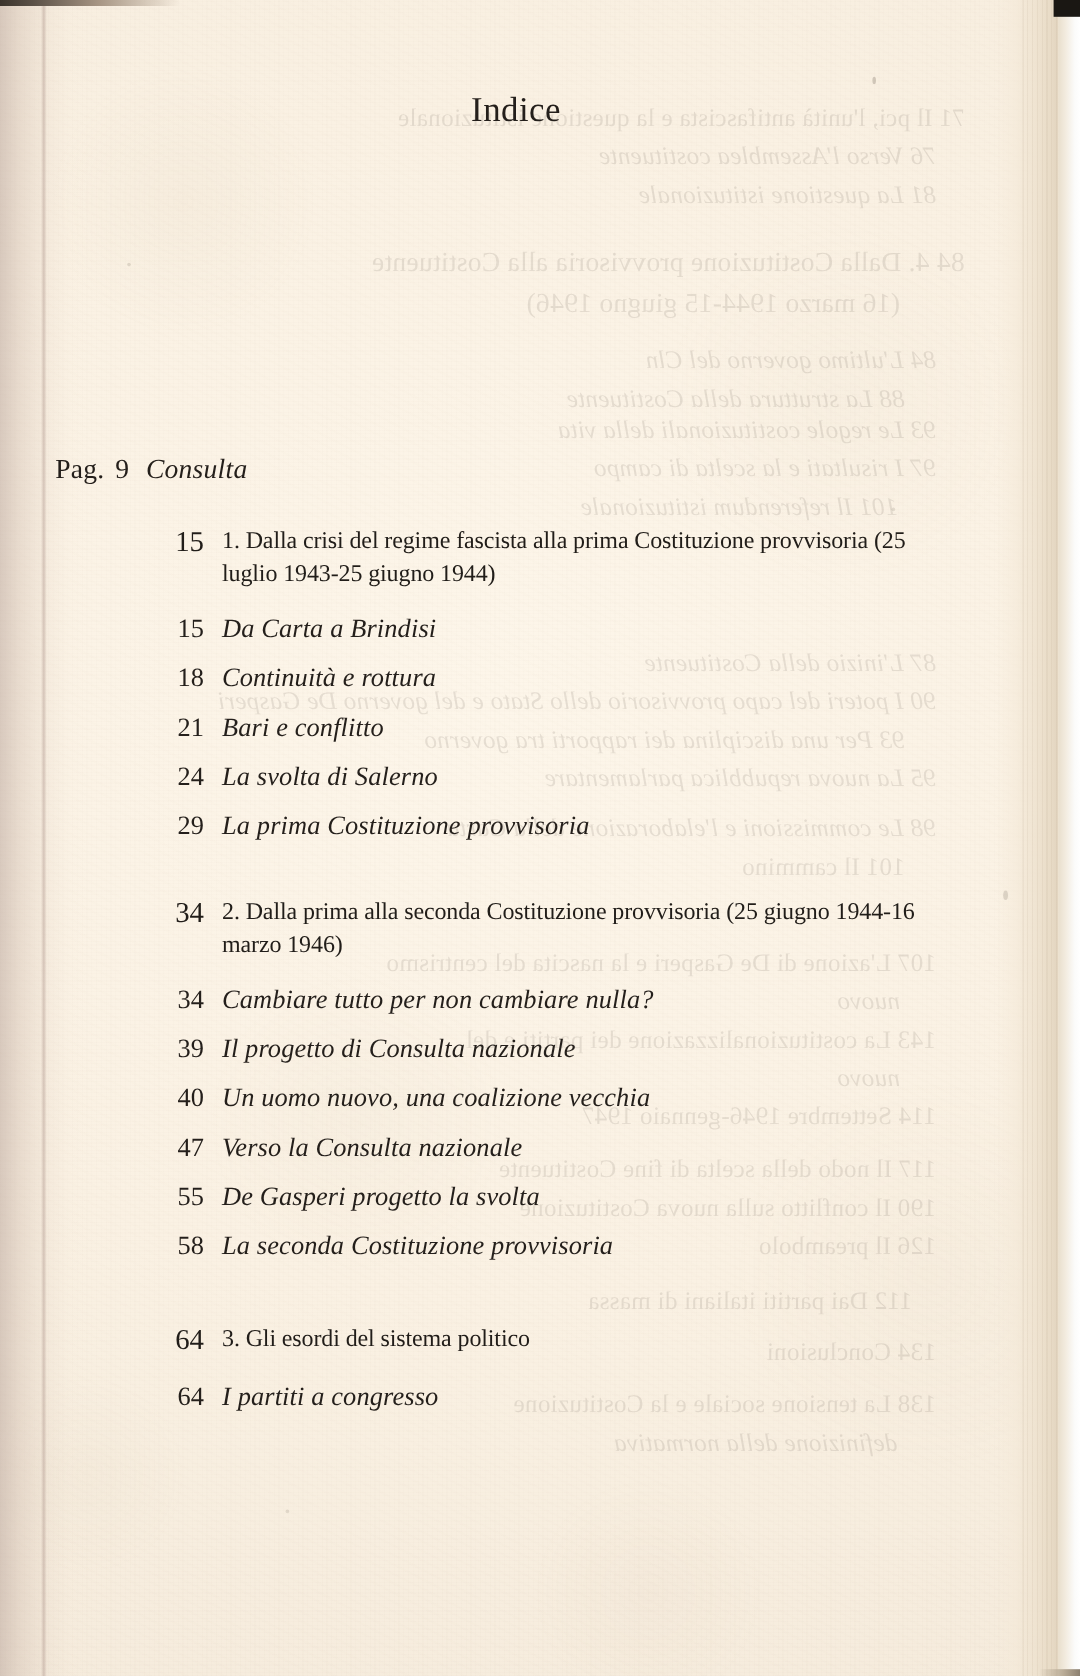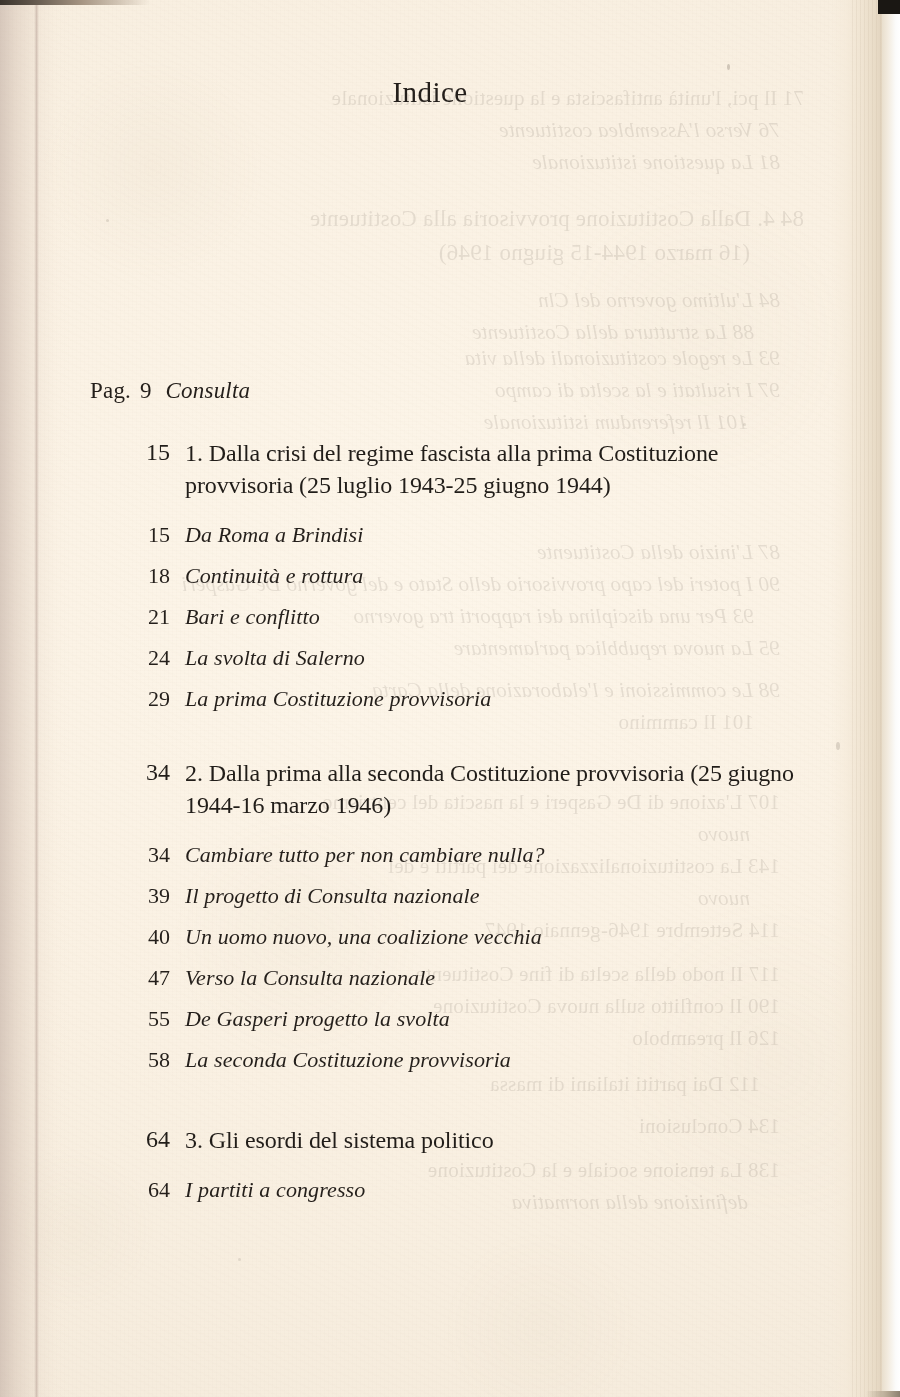--- a/index.html
+++ b/index.html
@@ -163,21 +163,21 @@
   }
 
   .row {
     display: flex;
     align-items: baseline;
   }
 
   
   .row-front {
     margin-left: 0;
-    padding-left: 90px;
+    padding-left: 46px;
   }
   .row-front .pag-label {
     font-size: 23px;
     color: #241f1b;
     letter-spacing: .2px;
   }
   .row-front .pag-num {
     font-size: 23px;
     color: #241f1b;
     margin-left: 9px;
@@ -200,21 +200,21 @@
   .chapter .num {
     width: 80px;
     text-align: right;
     font-size: 24px;
     color: #211d19;
     flex: 0 0 auto;
     padding-top: 1px;
   }
   .chapter .title {
     margin-left: 15px;
-    font-size: 24px;
+    font-size: 20px;
     line-height: 1.33;
     color: #211d19;
     max-width: 610px;
     letter-spacing: -.1px;
   }
 
   
   .subs {
     margin-top: 20px;
   }
@@ -315,21 +315,21 @@
 
       <div id="chapters-host">
           <div class="chapter-block">
             <div class="chapter">
               <span class="num">15</span>
               <span class="title">1. Dalla crisi del regime fascista alla prima Costituzione provvisoria (25 luglio 1943-25 giugno 1944)</span>
             </div>
             <div class="subs">
               <div class="sub">
                 <span class="num">15</span>
-                <span class="title">Da Roma a Brindisi</span>
+                <span class="title">Da Carta a Brindisi</span>
               </div>
               <div class="sub">
                 <span class="num">18</span>
                 <span class="title">Continuità e rottura</span>
               </div>
               <div class="sub">
                 <span class="num">21</span>
                 <span class="title">Bari e conflitto</span>
               </div>
               <div class="sub">

